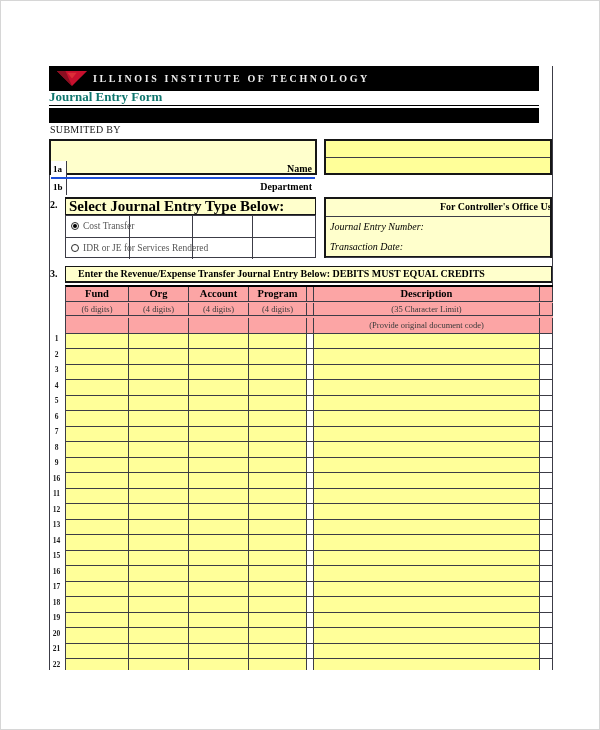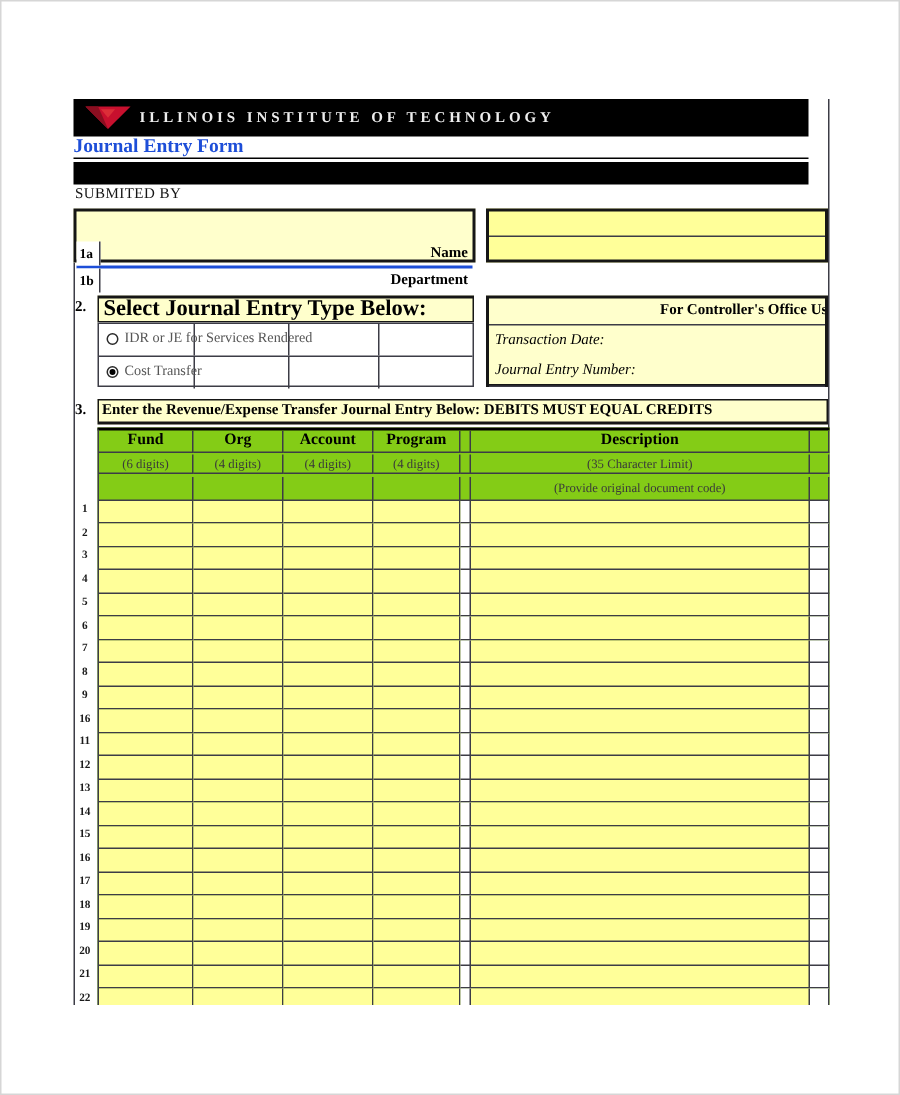--- a/index.html
+++ b/index.html
@@ -7,21 +7,21 @@
     position:relative;width:598px;height:728px;background:#ffffff;
     border:1px solid #d6d6d6;overflow:hidden;
     font-family:Liberation Serif, serif;color:#000;
   }
   .vline{position:absolute;width:1px;background:#3c3c46;}
   
   .brand-bar{position:absolute;left:48px;top:65px;width:490px;height:25px;background:#000;display:flex;align-items:center;}
   .logo{position:absolute;left:7px;top:4px;width:32px;height:17px;}
   .brand-text{position:absolute;left:44px;top:7px;font-size:10px;font-weight:600;letter-spacing:2.6px;color:#ededed;white-space:nowrap;}
   
-  .form-title{position:absolute;left:48px;top:88px;width:490px;height:16px;font-size:13px;font-weight:bold;color:#1d4ed8;}
+  .form-title{position:absolute;left:48px;top:88px;width:490px;height:16px;font-size:13px;font-weight:bold;color:#0f766e;}
   .title-rule{position:absolute;left:48px;top:104px;width:490px;height:0;border-top:1.5px solid #000;}
   .black-bar2{position:absolute;left:48px;top:107px;width:490px;height:15px;background:#000;}
   .submitted-by{position:absolute;left:49px;top:123px;font-size:10px;color:#161616;letter-spacing:0.3px;}
   
   .sub-left{position:absolute;left:48px;top:138px;width:268px;height:36px;border:2px solid #161616;box-sizing:border-box;background:#ffffcc;}
   .sub-row{display:flex;height:16px;line-height:16px;}
   .sub-row:first-child{border-bottom:2px solid #1d4ed8;margin-top:20px;}
   .sub-id{width:16px;background:#fff;border-right:1px solid #3c3c46;font-size:9px;font-weight:bold;padding-left:2px;box-sizing:border-box;}
   .sub-label{flex:1;text-align:right;padding-right:3px;font-size:10px;font-weight:bold;}
   .sub-right{position:absolute;left:323px;top:138px;width:228px;height:36px;border:2px solid #161616;box-sizing:border-box;background:#ffff99;}
@@ -40,25 +40,25 @@
   .radio.sel::after{content:"";position:absolute;left:1px;top:1px;width:4px;height:4px;border-radius:50%;background:#000;}
   .opt-label{position:absolute;left:17px;font-size:9.5px;color:#565656;z-index:2;}
   
   .ctrl-block{position:absolute;left:323px;top:196px;width:228px;height:61px;box-sizing:border-box;border:2px solid #161616;background:#ffffcc;}
   .ctrl-header{height:17px;line-height:16px;font-size:10px;font-weight:bold;text-align:right;overflow:hidden;border-bottom:1px solid #3c3c46;}
   .ctrl-header span{display:inline-block;margin-right:-6px;white-space:nowrap;}
   .ctrl-field{height:20px;line-height:19px;font-size:10px;font-style:italic;padding-left:4px;}
   .ctrl-field:nth-child(2){border-bottom:1px solid #3c3c46;}
   
   .sec3-bar{position:absolute;left:64px;top:265px;width:487px;height:17px;box-sizing:border-box;background:#ffffcc;
-    border:1px solid #161616;border-bottom-width:2px;font-size:10px;font-weight:bold;line-height:14px;padding-left:2px;white-space:nowrap;overflow:hidden;}
+    border:1px solid #161616;border-bottom-width:2px;font-size:10px;font-weight:bold;line-height:14px;padding-left:12px;white-space:nowrap;overflow:hidden;}
   
   .jt{position:absolute;left:64px;top:284px;width:488px;height:385px;box-sizing:border-box;overflow:hidden;
     border-top:2px solid #000;border-left:1px solid #3c3c46;display:grid;
-    grid-template-columns:63px 60px 60px 58px 7px 226px 13px;grid-auto-rows:15.5px;align-content:start;background:#84cc16;}
+    grid-template-columns:63px 60px 60px 58px 7px 226px 13px;grid-auto-rows:15.5px;align-content:start;background:#fca5a5;}
   .jt>div{border-right:1px solid #3c3c46;border-bottom:1px solid #3c3c46;box-sizing:border-box;overflow:hidden;}
   .jt .h1{height:15px;font-size:10.5px;font-weight:bold;text-align:center;line-height:14px;}
   .jt .h2{height:13px;font-size:8.5px;color:#3a3a3a;text-align:center;line-height:12px;}
   .jt .h3{height:16px;font-size:8.5px;color:#3a3a3a;text-align:center;line-height:14px;}
   .jt .dc{height:15.5px;background:#ffff99;}
   .jt .dc.gap{background:#fff;}
   .rownums{position:absolute;left:48px;top:330px;width:15px;height:339px;overflow:hidden;}
   .rownum{height:15.5px;line-height:15.5px;font-size:7.5px;font-weight:bold;color:#1a1a1a;text-align:center;}
 </style>
 </head>
@@ -98,39 +98,39 @@
       <div class="sub-input"></div>
     </div>
 
   <div class="sec-num" style="top:198px;">2.</div>
   <div class="sec2-header">Select Journal Entry Type Below:</div>
   <div class="sec2-table" id="entry-options">
       <div class="opt-row">
         <div class="cl" style="left: 63px;"></div>
         <div class="cl" style="left: 126px;"></div>
         <div class="cl" style="left: 186px;"></div>
-        <div class="radio"></div>
-        <div class="opt-label">IDR or JE for Services Rendered</div>
+        <div class="radio sel"></div>
+        <div class="opt-label">Cost Transfer</div>
       </div>
       <div class="opt-row">
         <div class="cl" style="left: 63px;"></div>
         <div class="cl" style="left: 126px;"></div>
         <div class="cl" style="left: 186px;"></div>
-        <div class="radio sel"></div>
-        <div class="opt-label">Cost Transfer</div>
+        <div class="radio"></div>
+        <div class="opt-label">IDR or JE for Services Rendered</div>
       </div>
     </div>
 
   <div class="ctrl-block">
     <div class="ctrl-header">
       <span>For Controller's Office Use</span>
     </div>
     <div id="ctrl-fields">
+        <div class="ctrl-field"><span>Journal Entry Number:</span></div>
         <div class="ctrl-field"><span>Transaction Date:</span></div>
-        <div class="ctrl-field"><span>Journal Entry Number:</span></div>
       </div>
   </div>
 
   <div class="sec-num" style="top:267px;">3.</div>
   <div class="sec3-bar">Enter the Revenue/Expense Transfer Journal Entry Below: DEBITS MUST EQUAL CREDITS</div>
 
   <div class="jt" id="journal-table">
       <div class="h1">Fund</div>
       <div class="h1">Org</div>
       <div class="h1">Account</div>

